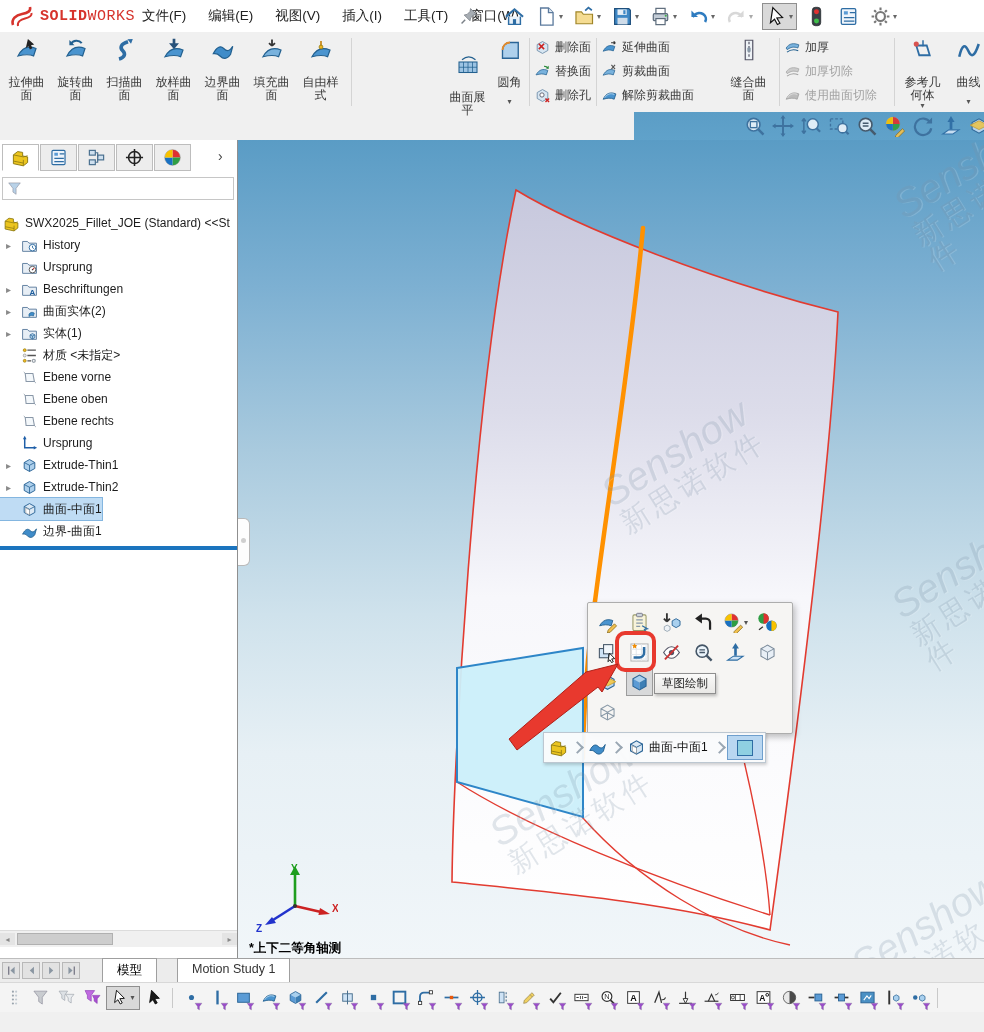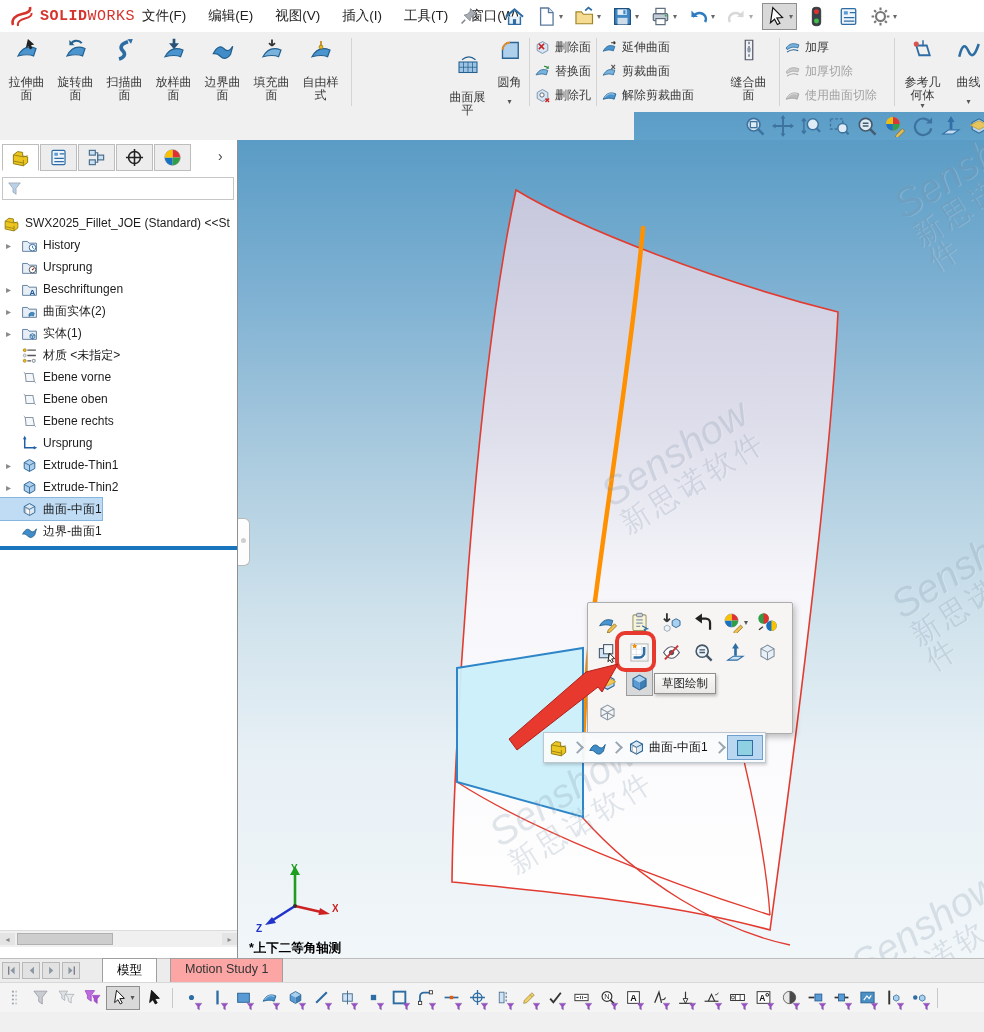--- a/index.html
+++ b/index.html
@@ -89,21 +89,21 @@
   .chev{width:7px;height:7px;border-top:2px solid #9aa7b3;border-right:2px solid #9aa7b3;transform:rotate(45deg);margin:0 3px;flex:none;}
   #bclabel{font-size:12px;color:#111;margin:0 4px 0 1px;white-space:nowrap;}
   #bcface{width:36px;height:25px;background:#b9d7f1;border:1px solid #6f9fcd;display:flex;align-items:center;justify-content:center;box-sizing:border-box;}
   #bcface i{width:14px;height:14px;background:#8fd0e2;border:1px solid #2e6da4;display:block;}
   
   #arrow{position:absolute;left:0;top:0;pointer-events:none;z-index:9;}
   
   #btabs{position:absolute;left:0;top:958px;width:984px;height:24px;background:#ececec;border-top:1px solid #bdbdbd;display:flex;align-items:center;box-sizing:border-box;}
   .navb{width:18px;height:17px;background:#e2e2e2;border:1px solid #b8b8b8;margin-left:2px;display:flex;align-items:center;justify-content:center;box-sizing:border-box;}
   .navb svg{width:11px;height:11px;}
-  .mtab{font-size:12.5px;padding:3px 14px;border:1px solid #9f9f9f;margin-left:13px;background:#fca5a5;color:#333;white-space:nowrap;}
+  .mtab{font-size:12.5px;padding:3px 14px;border:1px solid #9f9f9f;margin-left:20px;background:#ffffff;color:#333;white-space:nowrap;}
   .mtab.active{background:#ffffff;color:#000;margin-left:22px;}
   
   #ftoolbar{position:absolute;left:0;top:982px;width:984px;height:30px;background:#f4f4f4;border-top:1px solid #d8d8d8;display:flex;align-items:center;gap:2px;padding-left:2px;box-sizing:border-box;}
   .fitem{position:relative;width:24px;height:24px;display:flex;align-items:center;justify-content:center;flex:none;}
   .fitem svg.m{width:17px;height:17px;}
   .fitem .badge{display:none;position:absolute;right:0px;bottom:-1px;width:9px;height:9px;color:#9b4dca;}
   .fitem.bd .badge{display:block;}
   .fitem.fgray{color:#c9ccd0;}
   .fitem.boxp{background:#d9d9d9;border:1px solid #8f8f8f;width:34px;box-sizing:border-box;}
   .fitem.boxp::after{content:"▾";font-size:8px;color:#555;margin-left:2px;}

